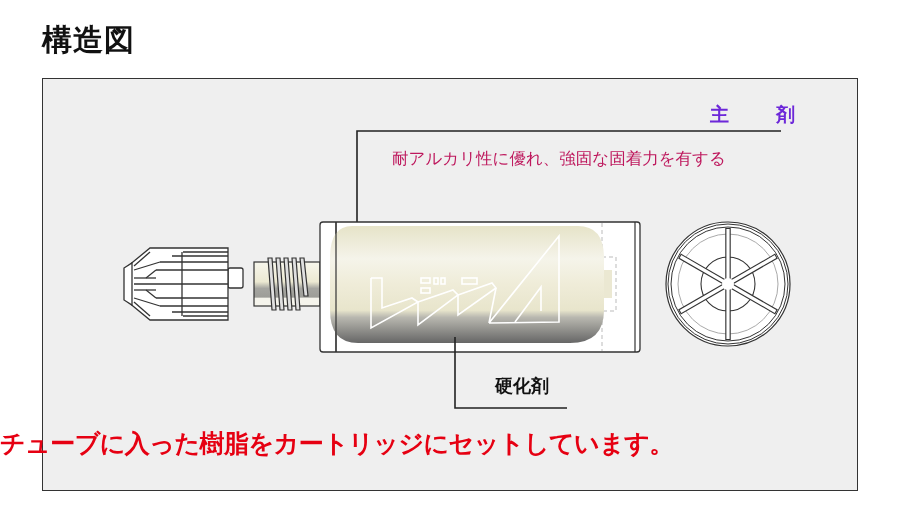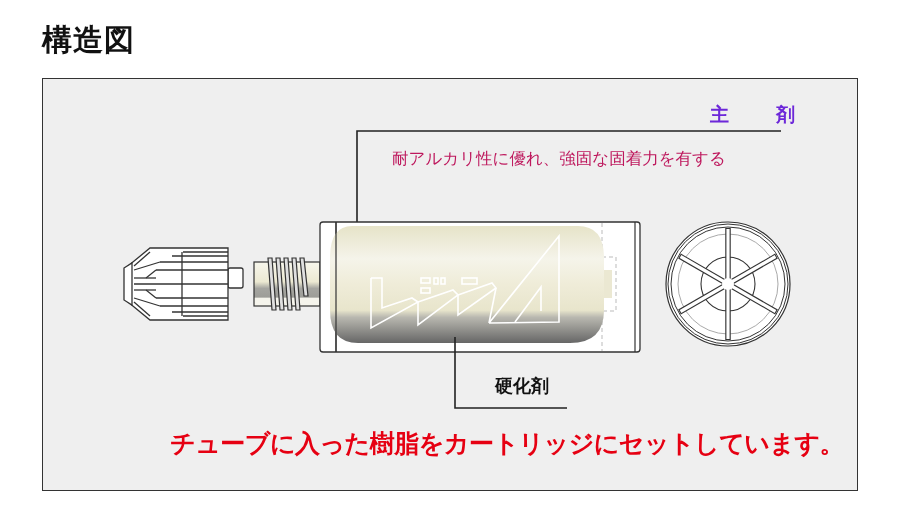--- a/index.html
+++ b/index.html
@@ -21,21 +21,21 @@
     }
     .desc {
       position: absolute; left: 372px; top: 148px; font-size: 16.5px; color: #be185d; line-height: 22px;
       white-space: nowrap;
       margin-left: 20px;
     }
     .label-hardener {
       position: absolute; left: 495px; top: 374px; font-size: 18px; font-weight: bold; color: #111; line-height: 24px;
     }
     .caption {
-      position: absolute; left: 0; width: 844px; top: 428px; text-align: right;
+      position: absolute; left: 0; width: 844px; top: 428px; text-align: left;
       font-size: 25px; font-weight: bold; color: #e60012; line-height: 32px; letter-spacing: -0.5px;
     }
     svg.diagram { position: absolute; left: 0; top: 0; }
   </style>
 </head>
 <body>
 
 <div class="page-title">構造図</div>
 
 <div class="frame"></div>

